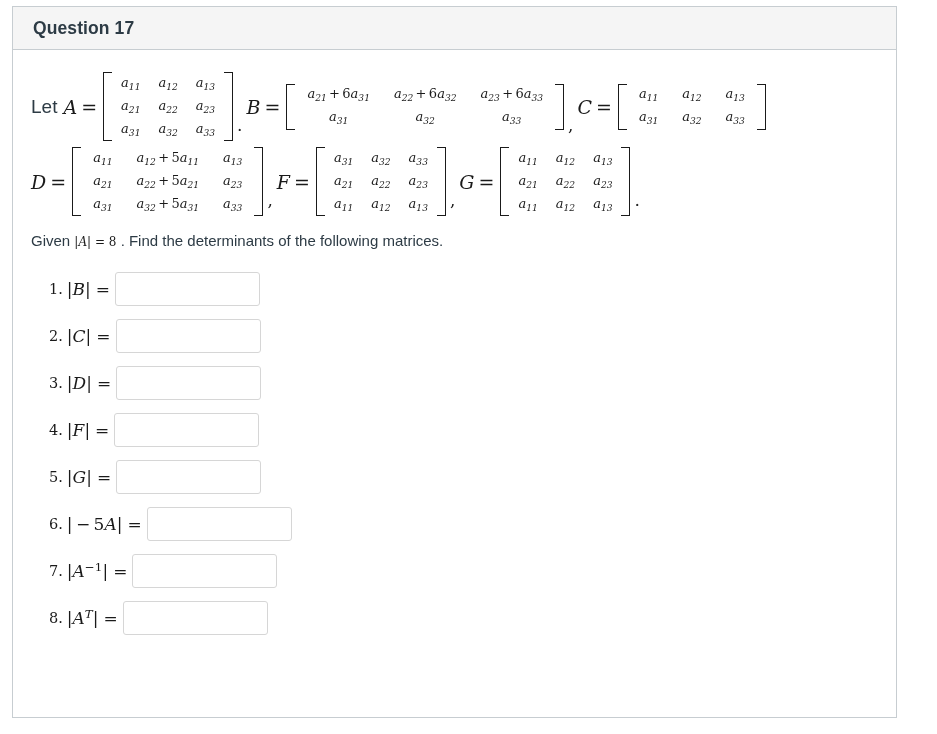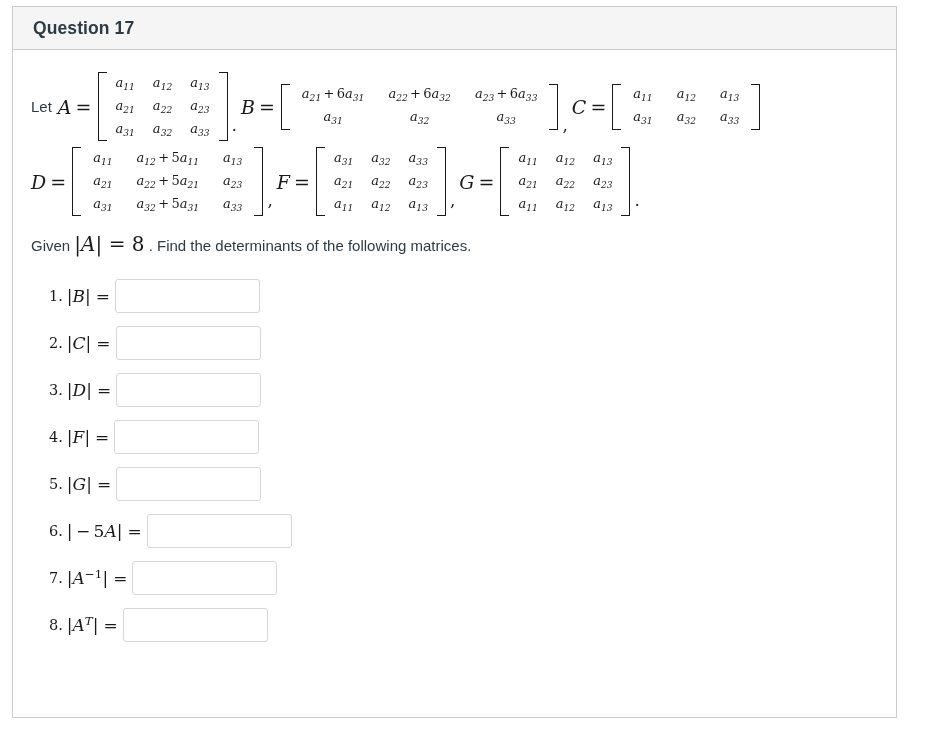--- a/index.html
+++ b/index.html
@@ -70,21 +70,21 @@
   
   .matrix-row {
     display: flex;
     align-items: center;
     flex-wrap: nowrap;
     white-space: nowrap;
   }
   .row-one { margin-bottom: 6px; }
 
   .lead {
-    font-size: 15px;
+    font-size: 19px;
     color: #2d3b45;
     font-family: "Liberation Sans", sans-serif;
     margin-right: 6px;
   }
 
   .mlabel {
     font-size: 19px;
     font-family: "DejaVu Serif", "Liberation Serif", serif;
     font-style: italic;
     color: #1a1a1a;
@@ -132,21 +132,21 @@
   }
   table.mtx.wide td { padding: 3.5px 12px; }
 
   
   .given-line {
     margin-top: 16px;
     font-size: 15px;
     color: #2d3b45;
     font-family: "Liberation Sans", sans-serif;
   }
-  .given-line .math { font-size: 20px; }
+  .given-line .math { font-size: 12px; }
 
   
   .answers {
     margin-top: 16px;
   }
   .answer-item {
     display: flex;
     align-items: center;
     height: 47px;
   }

